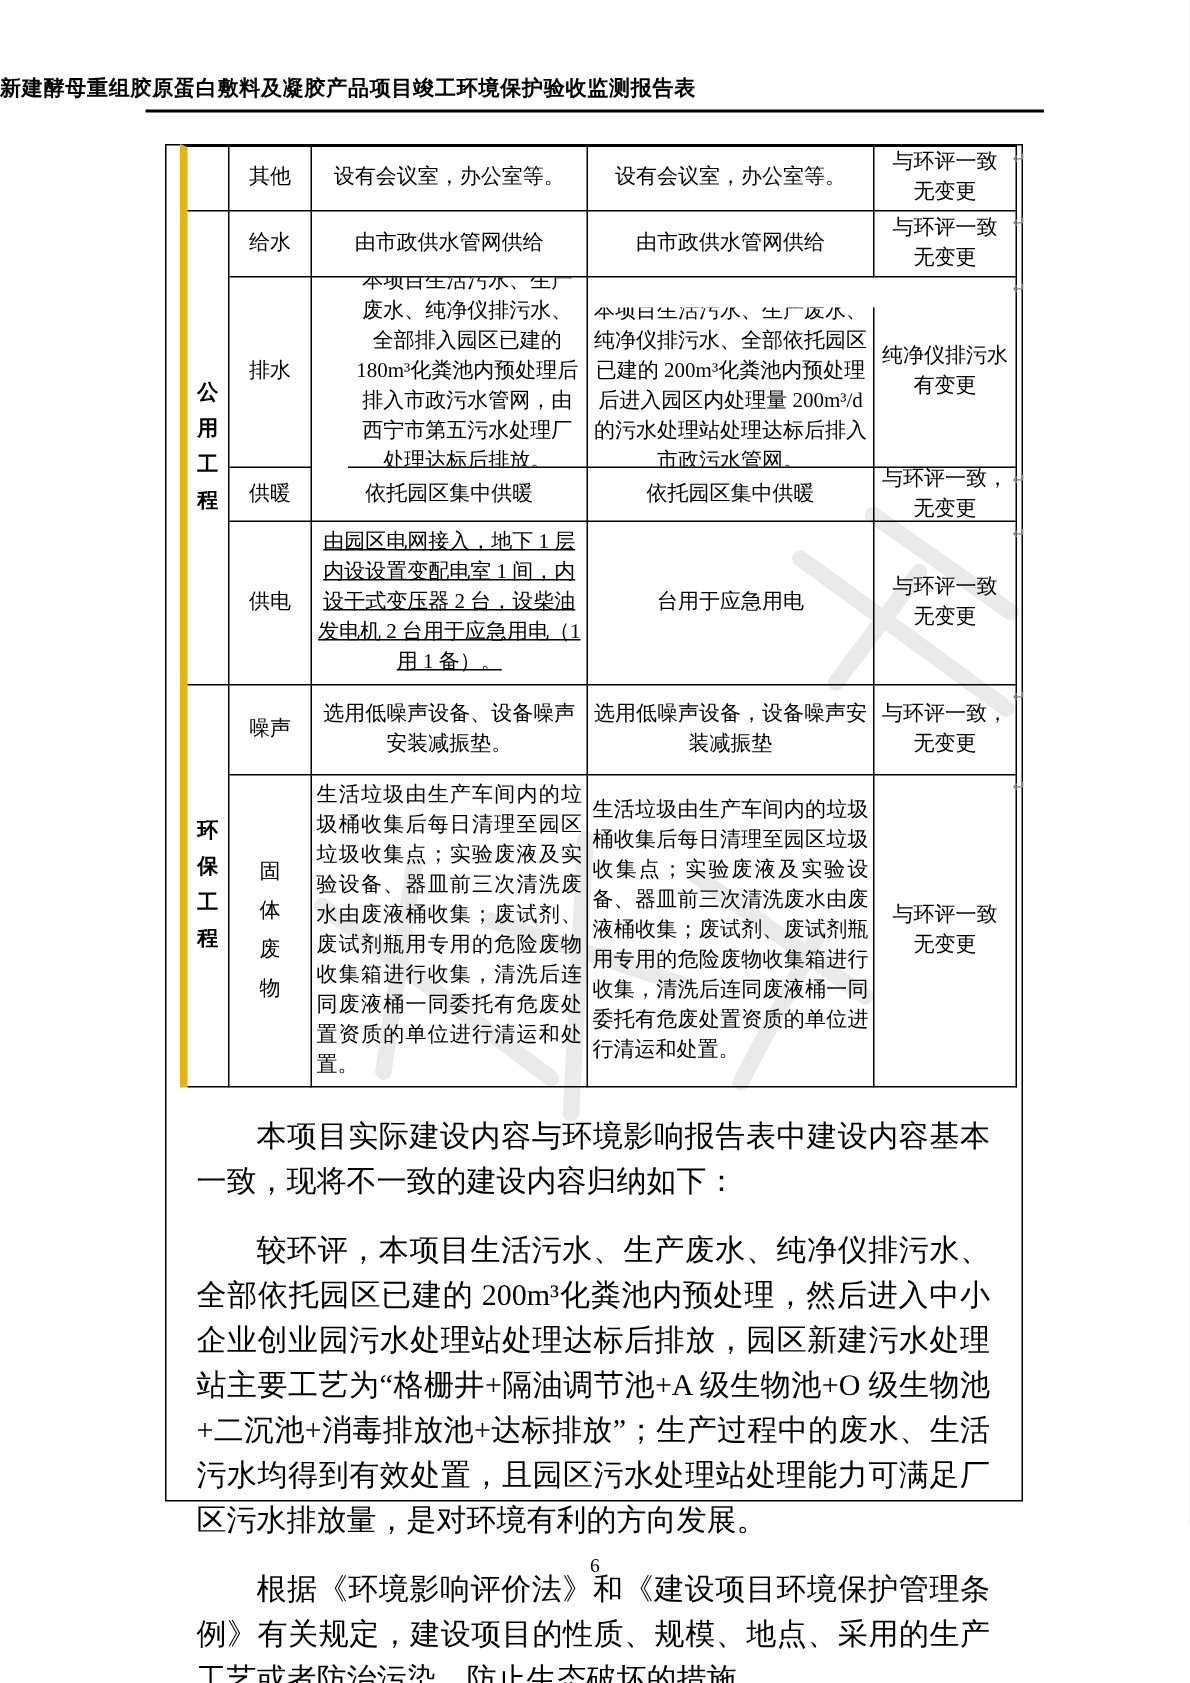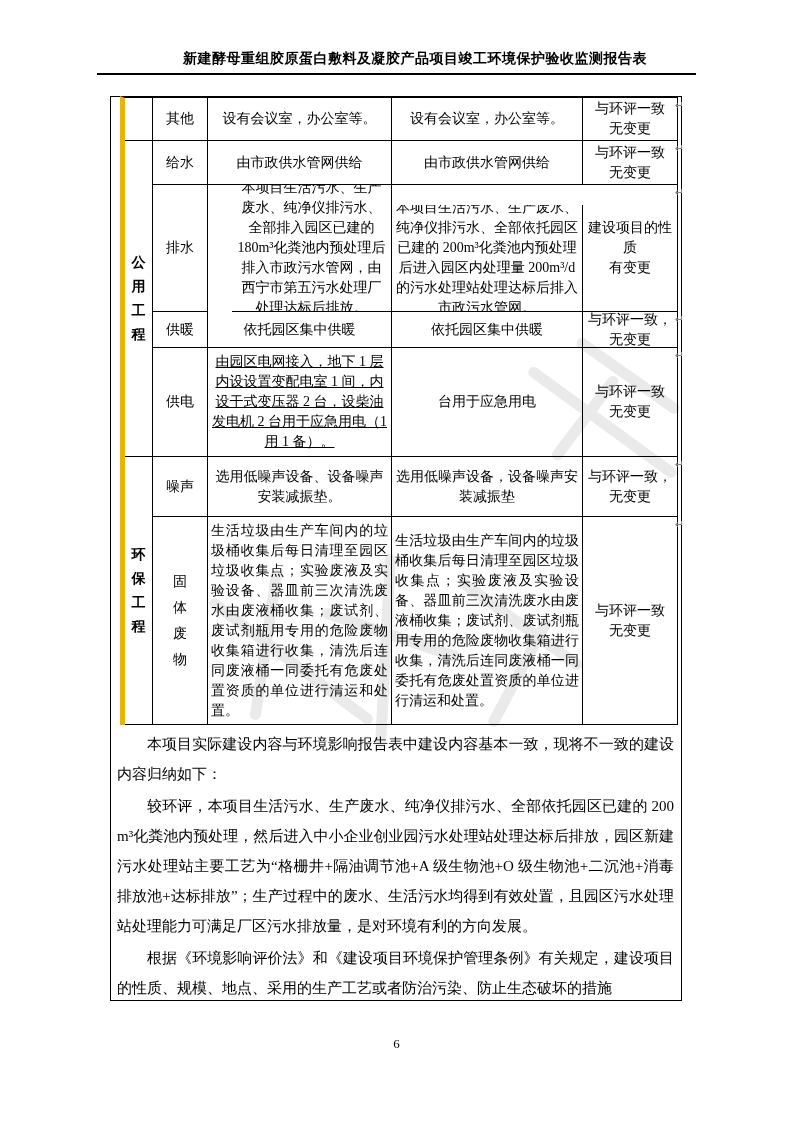--- a/index.html
+++ b/index.html
@@ -7,21 +7,21 @@
     position:relative;
     width:793px;height:1122px;
     background:#ffffff;
     font-family:"Liberation Serif","DejaVu Serif",serif;
     color:#000;
     overflow:hidden;
     margin:0 auto;
   }
   .doc-title{
     position:absolute;top:50px;left:0;width:647px;
-    text-align:right;font-size:14px;font-weight:bold;
+    text-align:left;font-size:14px;font-weight:bold;
     letter-spacing:0.5px;
   }
   .header-rule{
     position:absolute;top:73px;left:97px;width:599px;height:0;
     border-top:2px solid #000;
   }
   
   .watermark{
     position:absolute;left:140px;top:340px;width:560px;height:430px;
     transform:rotate(-8deg);
@@ -57,21 +57,21 @@
   .cat2{grid-column:1;grid-row:6/8;}
   .mark{
     position:absolute;left:675px;width:10px;height:12px;
     color:#888;font-size:11px;line-height:12px;
     font-family:"DejaVu Sans",sans-serif;
   }
   .paras{
     position:absolute;left:115px;top:727px;width:561px;
   }
   .paras p{
-    margin:2px;font-size:15px;line-height:30px;
+    margin:16px;font-size:20px;line-height:30px;
     text-align:justify;text-indent:2em;
     word-break:break-all;
   }
   .page-number{
     position:absolute;top:1036px;left:0;width:793px;
     text-align:center;font-size:13px;
     font-family:"Liberation Serif","DejaVu Serif",serif;
   }
 </style>
 </head>
@@ -139,21 +139,21 @@
     <div class="c" style="grid-column:2;grid-row:3;">
         <div class="t">排水</div>
       </div>
     <div class="c" style="grid-column:3;grid-row:3;margin-left:24px;">
         <div class="t">本项目生活污水、生产废水、纯净仪排污水、全部排入园区已建的 180m³化粪池内预处理后排入市政污水管网，由西宁市第五污水处理厂处理达标后排放。</div>
       </div>
     <div class="c" style="grid-column:4;grid-row:3;margin-top:20px;">
         <div class="t">本项目生活污水、生产废水、纯净仪排污水、全部依托园区已建的 200m³化粪池内预处理后进入园区内处理量 200m³/d 的污水处理站处理达标后排入市政污水管网。</div>
       </div>
     <div class="c" style="grid-column:5;grid-row:3;">
-        <div class="t">建设项目的性质
+        <div class="t">纯净仪排污水
 有变更</div>
       </div>
 
     <div class="c" style="grid-column:2;grid-row:4;">
         <div class="t">供暖</div>
       </div>
     <div class="c" style="grid-column:3;grid-row:4;">
         <div class="t">依托园区集中供暖</div>
       </div>
     <div class="c" style="grid-column:4;grid-row:4;">

